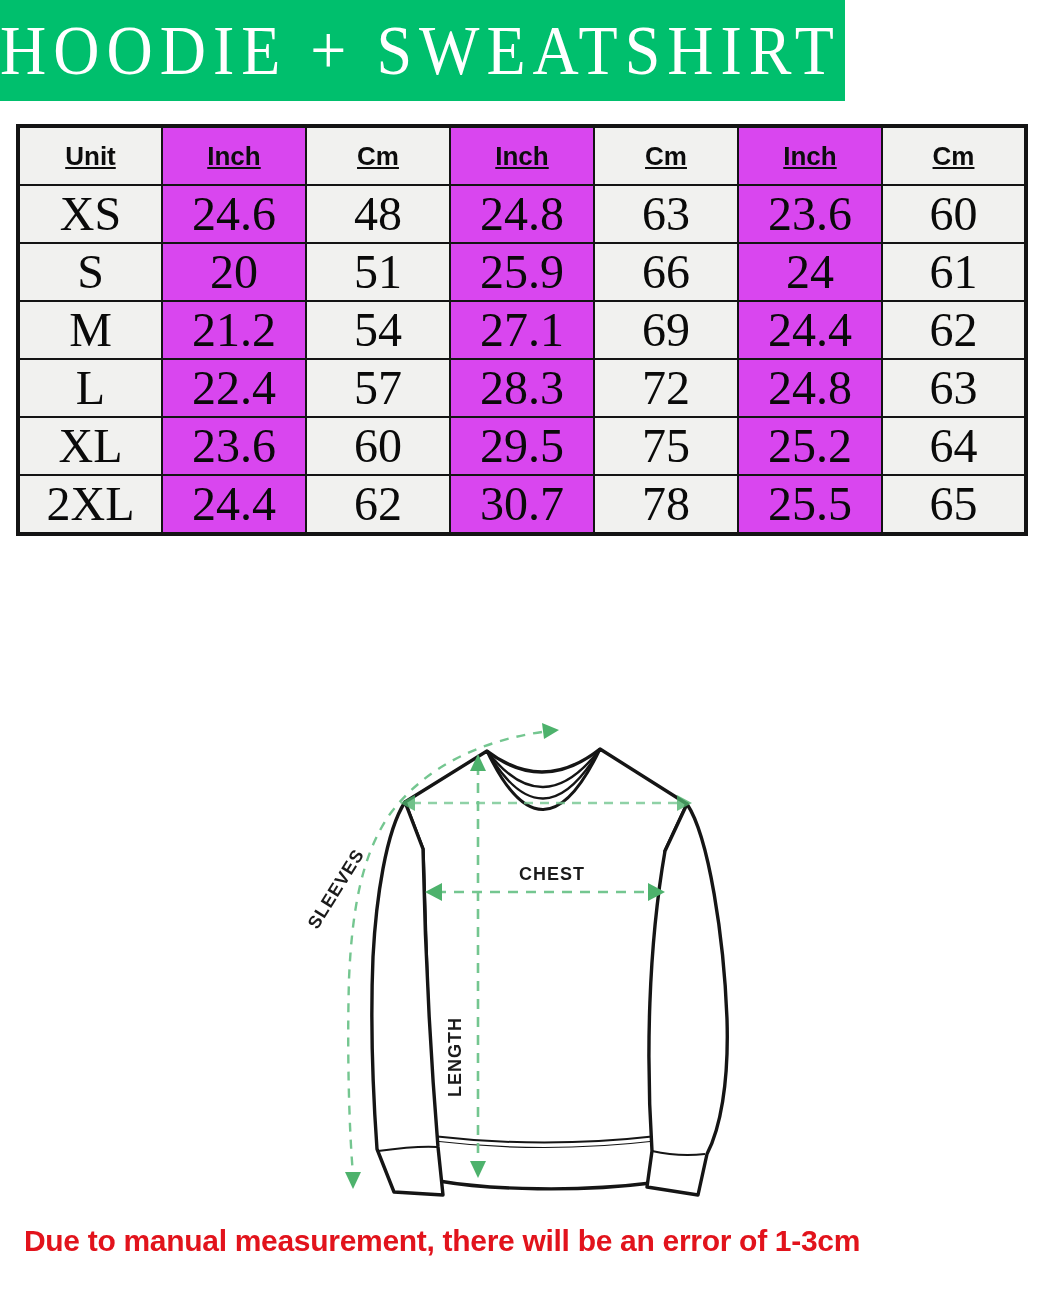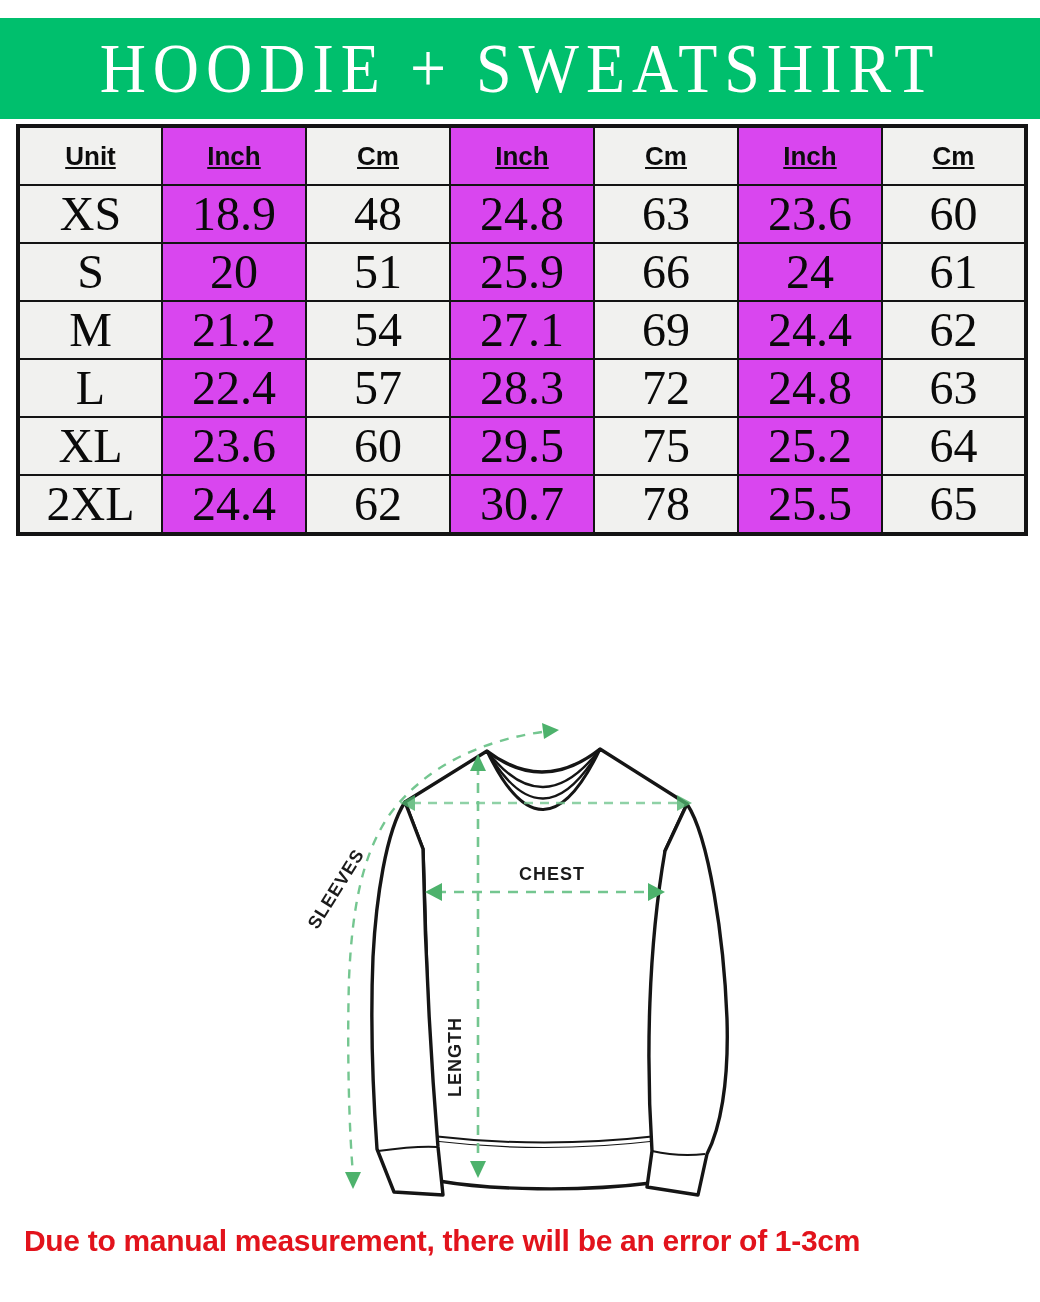--- a/index.html
+++ b/index.html
@@ -1,21 +1,21 @@
 <!DOCTYPE html>
 <html><head>
 <meta charset="utf-8">
 <style>
   html,body{margin:0;padding:0;background:#ffffff;}
   #page{position:relative;width:1040px;height:1302px;background:#ffffff;overflow:hidden;
         font-family:"Liberation Sans",sans-serif;}
 
   
-  .banner{position:absolute;left:0;top:0;width:1040px;height:101px;background:#00bf6d;
-          display:flex;align-items:center;justify-content:center;margin-top:18px;}
+  .banner{position:absolute;left:0;top:0;width:845px;height:101px;background:#00bf6d;
+          display:flex;align-items:center;}
   .banner-title{font-family:"Liberation Serif",serif;font-weight:400;color:#ffffff;
                 font-size:64px;letter-spacing:7px;white-space:nowrap;transform:scaleY(1.08);}
 
   
   table.size{position:absolute;left:16px;top:124px;width:1008px;border-collapse:collapse;
              table-layout:fixed;background:#ffffff;border:4px solid #141414;}
   table.size td,table.size th{border:2px solid #141414;text-align:center;vertical-align:middle;
              padding:0;overflow:hidden;}
   tr.group-row th{height:56px;font-family:"Liberation Sans",sans-serif;font-weight:700;
              font-size:26px;color:#0d0d0d;background:#f1f1ef;letter-spacing:0.5px;}
@@ -63,21 +63,21 @@
         <th class="shade">Cm</th>
         <th class="plain">Inch</th>
         <th class="shade">Cm</th>
         <th class="plain">Inch</th>
         <th class="shade">Cm</th>
       </tr>
     </thead>
     <tbody>
       <tr class="data-row">
         <td class="shade">XS</td>
-        <td class="plain">18.9</td>
+        <td class="plain">24.6</td>
         <td class="shade">48</td>
         <td class="plain">24.8</td>
         <td class="shade">63</td>
         <td class="plain">23.6</td>
         <td class="shade">60</td>
       </tr>
       <tr class="data-row">
         <td class="shade">S</td>
         <td class="plain">20</td>
         <td class="shade">51</td>

